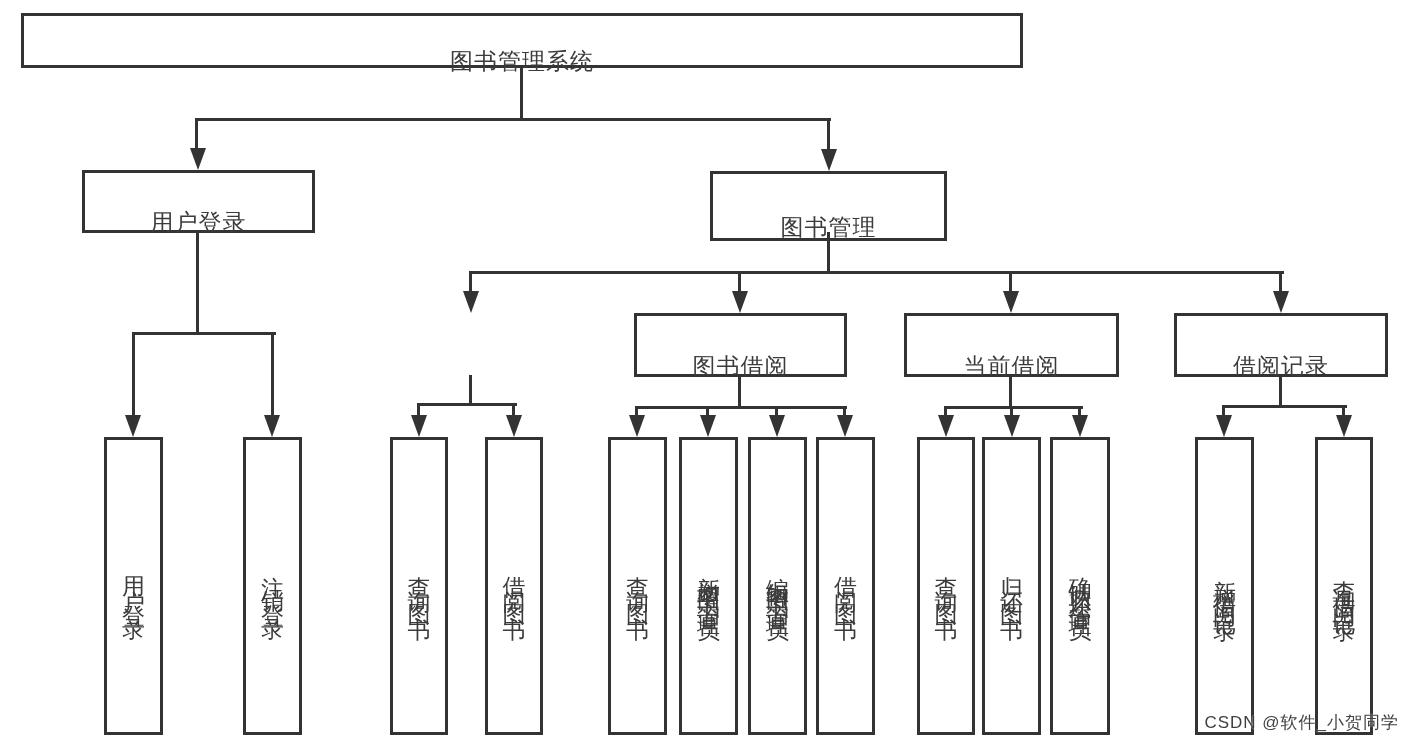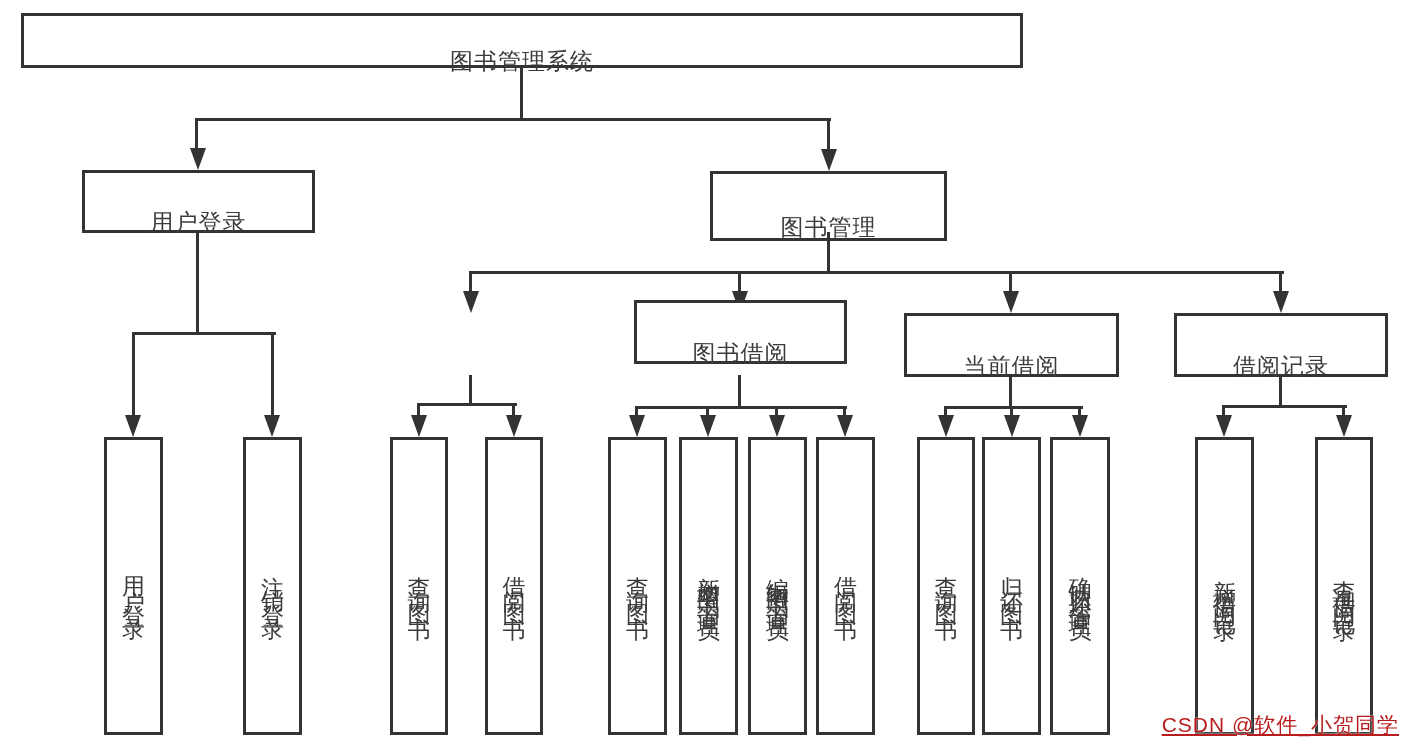--- a/index.html
+++ b/index.html
@@ -23,22 +23,22 @@
   .ls-mid    { letter-spacing:8px;  }
   .ls-narrow { letter-spacing:6px;  }
   .ln { position:absolute; background:#333333; }
   .ar {
     position:absolute; width:0; height:0;
     border-left:8px solid transparent; border-right:8px solid transparent;
     border-top:22px solid #333333;
   }
   .watermark {
     position:absolute; right:6px; top:711px;
-    font-size:21px; color:#b91c1c; letter-spacing:1px;
-    text-shadow:0 0 2px #ffffff; white-space:nowrap;text-decoration:underline;
+    font-size:17px; color:#404040; letter-spacing:1px;
+    text-shadow:0 0 2px #ffffff; white-space:nowrap;
   }
 </style>
 </head>
 <body>
 
 <div class="canvas">
 
   <div class="box" style="left:21px; top:13px; width:1002px; height:55px;">
     <span class="hlabel">图书管理系统</span>
   </div>
@@ -68,21 +68,21 @@
   <div class="ln" style="left:469px; top:271px; width:815px; height:3px;"></div>
   <div class="ln" style="left:469px;  top:271px; width:3px; height:22px;"></div>
   <div class="ar" style="left:463px;  top:291px;"></div>
   <div class="ln" style="left:738px;  top:271px; width:3px; height:22px;"></div>
   <div class="ar" style="left:732px;  top:291px;"></div>
   <div class="ln" style="left:1009px; top:271px; width:3px; height:22px;"></div>
   <div class="ar" style="left:1003px; top:291px;"></div>
   <div class="ln" style="left:1279px; top:271px; width:3px; height:22px;"></div>
   <div class="ar" style="left:1273px; top:291px;"></div>
 
-  <div class="box" style="left:634px; top:300px; width:213px; height:64px;justify-content:center;">
+  <div class="box" style="left:634px; top:313px; width:213px; height:64px;justify-content:center;">
     <span class="hlabel">图书借阅</span>
   </div>
   <div class="box" style="left:904px; top:313px; width:215px; height:64px;">
     <span class="hlabel">当前借阅</span>
   </div>
   <div class="box" style="left:1174px; top:313px; width:214px; height:64px;">
     <span class="hlabel">借阅记录</span>
   </div>
 
   <div class="ln" style="left:469px; top:375px; width:3px;   height:30px;"></div>

